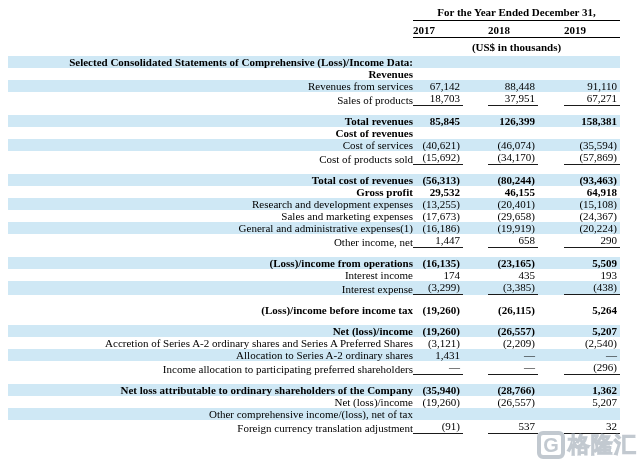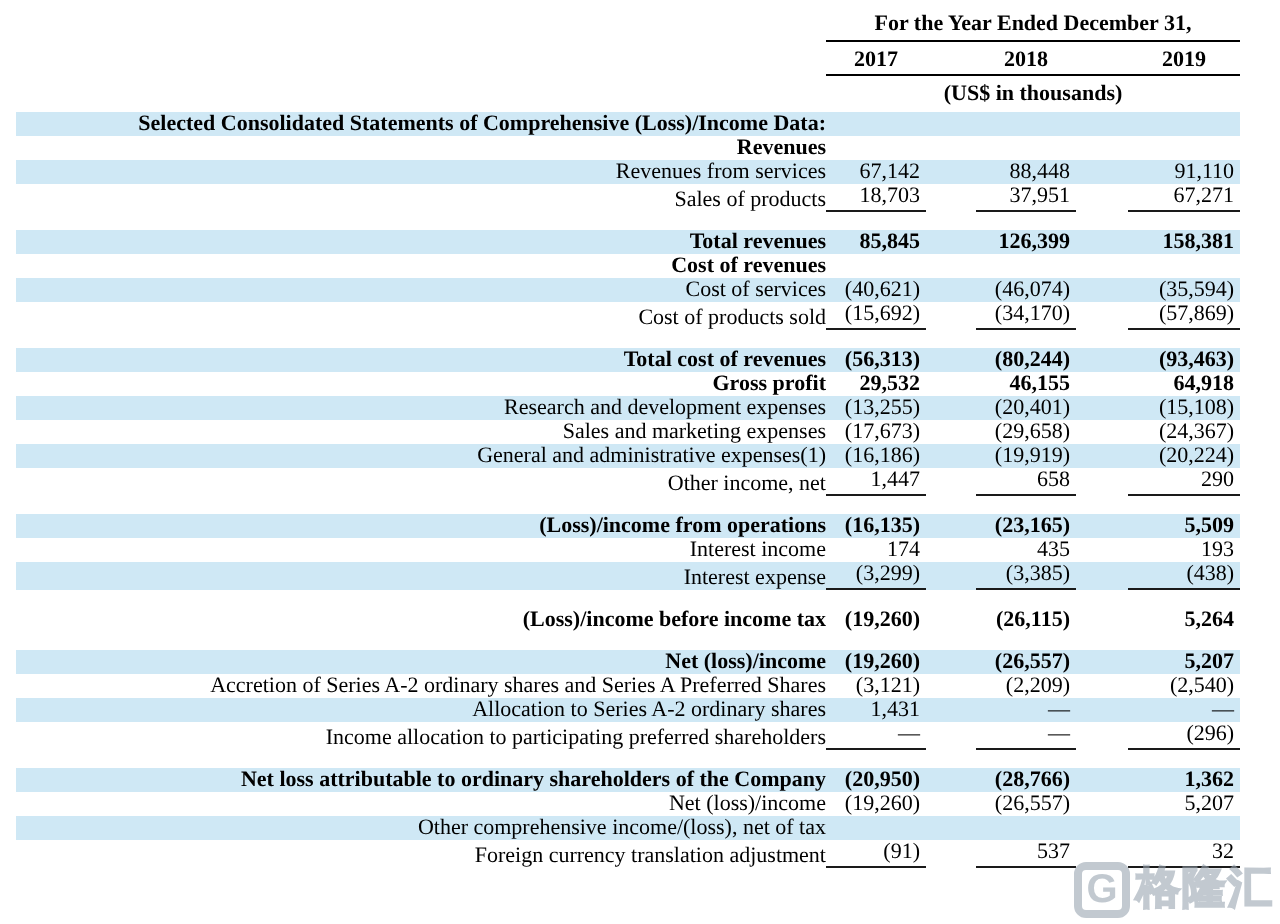--- a/index.html
+++ b/index.html
@@ -16,21 +16,21 @@
   td { padding:0; vertical-align:bottom; height:12px; line-height:11px; overflow:hidden; }
   td.label { text-align:right; padding-left:20px; white-space:nowrap; }
   td.num   { text-align:right; padding-right:3px; white-space:nowrap; }
   td.gap   { }
   tr.hl td { background:#cfe8f5; }
   tr.b td  { font-weight:bold; }
   tr.ul td.num  { border-bottom:1px solid #1a1a1a; padding-bottom:1px; }
   tr.sp td { height:9px; background:#fff; }
   
   tr.hdr1 td.hspan { border-bottom:1px solid #000; text-align:center; font-weight:bold; padding-bottom:2px; height:15px; }
-  tr.hdr2 td.yr    { text-align:center; font-weight:bold; padding:2px 0 1px; height:13px; }
+  tr.hdr2 td.yr    { font-weight:bold; padding:2px 0 1px; height:13px; }
   tr.rule td       { border-top:1px solid #000; height:0; line-height:0; font-size:0; }
   tr.hdr4 td.unit  { text-align:center; font-weight:bold; padding:1px 0 3px; height:14px; }
   
   .watermark {
     position:absolute; right:3px; bottom:3px;
     display:flex; align-items:center; gap:3px;
     opacity:0.6; pointer-events:none;
   }
   .wm-logo {
     width:28px; height:28px; box-sizing:border-box;
@@ -269,21 +269,21 @@
           <td class="gap"></td>
           <td class="num">—</td>
           <td class="gap"></td>
           <td class="num">(296)</td>
         </tr>
         <tr class="sp">
           <td colspan="6"></td>
         </tr>
         <tr class="r hl b">
           <td class="label">Net loss attributable to ordinary shareholders of the Company</td>
-          <td class="num">(20,950)</td>
+          <td class="num">(35,940)</td>
           <td class="gap"></td>
           <td class="num">(28,766)</td>
           <td class="gap"></td>
           <td class="num">1,362</td>
         </tr>
         <tr class="r">
           <td class="label">Net (loss)/income</td>
           <td class="num">(19,260)</td>
           <td class="gap"></td>
           <td class="num">(26,557)</td>

